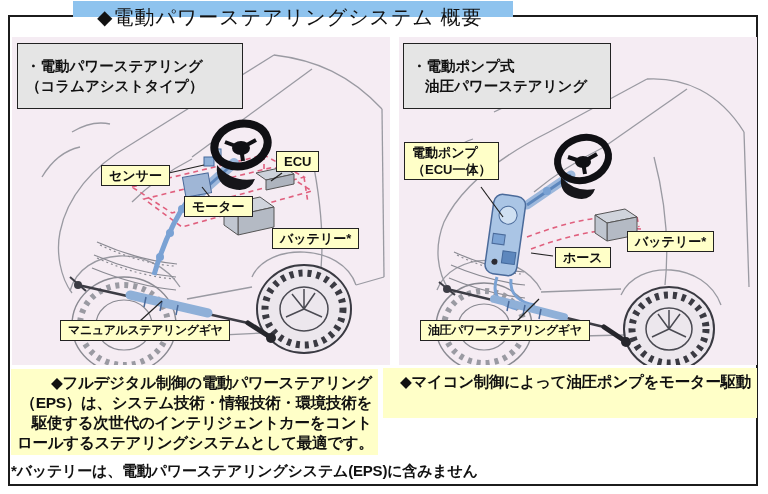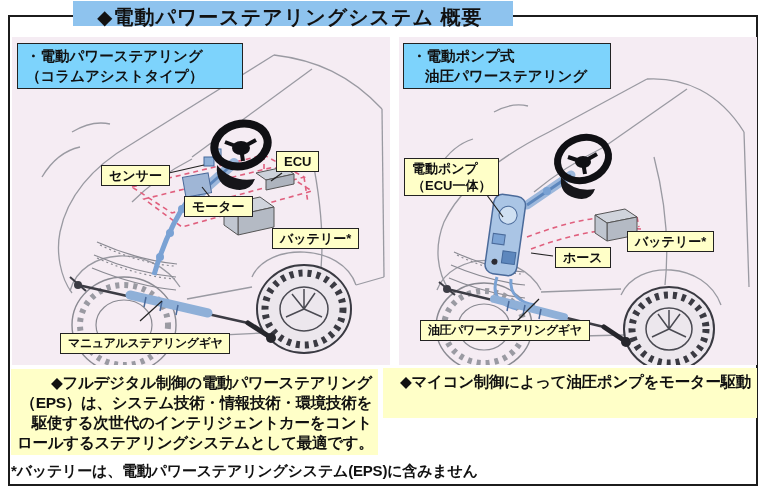--- a/index.html
+++ b/index.html
@@ -4,30 +4,30 @@
 <style>
   :root{
     --title-bg:#8ec3ee; --panel-bg:#f5ecf3; --label-bg:#ffffc8; --note-bg:#ffffc8;
     --wiring:#e0607e; --steering-blue:#7aa2d4; --frame-border:#1c1c1c;
   }
   html,body{margin:0;padding:0;background:#fff;}
   .page{position:relative;width:768px;height:494px;background:#fff;overflow:hidden;
         font-family:"Liberation Sans","DejaVu Sans",sans-serif;color:#111;}
   .frame{position:absolute;left:8px;top:15px;width:746px;height:467px;
          border:2px solid var(--frame-border);background:#fff;}
-  .title-bar{position:absolute;left:73px;top:1px;width:440px;height:25px;
+  .title-bar{position:absolute;left:73px;top:1px;width:440px;height:16px;
              background:var(--title-bg);z-index:6;
-             font-size:20px;font-weight:bold;line-height:33px;padding-left:24px;
+             font-size:20px;font-weight:normal;line-height:33px;padding-left:24px;
              letter-spacing:1px;box-sizing:border-box;white-space:nowrap;}
   .panel{position:absolute;top:37px;height:328px;background:var(--panel-bg);z-index:1;}
   .panel.left{left:12px;width:378px;}
   .panel.right{left:399px;width:358px;}
   .panel svg{position:absolute;left:0;top:0;}
-  .head-box{position:absolute;background:#7dd3fc;border:1px solid #222;z-index:5;
-            font-size:14.5px;font-weight:bold;line-height:20px;padding:2px 8px;
+  .head-box{position:absolute;background:#e5e5e5;border:1px solid #222;z-index:5;
+            font-size:14.5px;font-weight:bold;line-height:20px;padding:12px 8px;
             white-space:nowrap;}
   .head-box.left{left:17px;top:43px;width:208px;}
   .head-box.right{left:403px;top:43px;width:190px;}
   .head-box .ind{margin-left:13px;}
   .lbl{position:absolute;background:var(--label-bg);border:1px solid #222;z-index:5;
        font-size:13px;line-height:17px;padding:1px 7px;white-space:nowrap;font-weight:bold;}
   .lbl.small{font-size:12px;letter-spacing:-0.4px;}
   .lbl.two{text-align:left;}
   .desc{position:absolute;background:var(--note-bg);z-index:4;
         font-size:15.5px;font-weight:bold;line-height:20px;padding:4px 6px;
@@ -247,23 +247,23 @@
   </div>
   <div class="head-box right">
     <div>・電動ポンプ式</div>
     <div class="ind">油圧パワーステアリング</div>
   </div>
 
   <div class="lbl" style="left:101px;top:165px;">センサー</div>
   <div class="lbl" style="left:276px;top:151px;">ECU</div>
   <div class="lbl" style="left:184px;top:196px;">モーター</div>
   <div class="lbl" style="left:272px;top:228px;">バッテリー*</div>
-  <div class="lbl small" style="left:60px;top:333px;">マニュアルステアリングギヤ</div>
-
-  <div class="lbl two" style="left:404px;top:158px;">
+  <div class="lbl small" style="left:60px;top:320px;">マニュアルステアリングギヤ</div>
+
+  <div class="lbl two" style="left:404px;top:142px;">
     <div>電動ポンプ</div>
     <div>（ECU一体）</div>
   </div>
   <div class="lbl" style="left:555px;top:247px;">ホース</div>
   <div class="lbl" style="left:627px;top:231px;">バッテリー*</div>
   <div class="lbl small" style="left:420px;top:320px;">油圧パワーステアリングギヤ</div>
 
   <div class="desc left">
     <div>◆フルデジタル制御の電動パワーステアリング</div>
     <div class="cont">（EPS）は、システム技術・情報技術・環境技術を</div>

